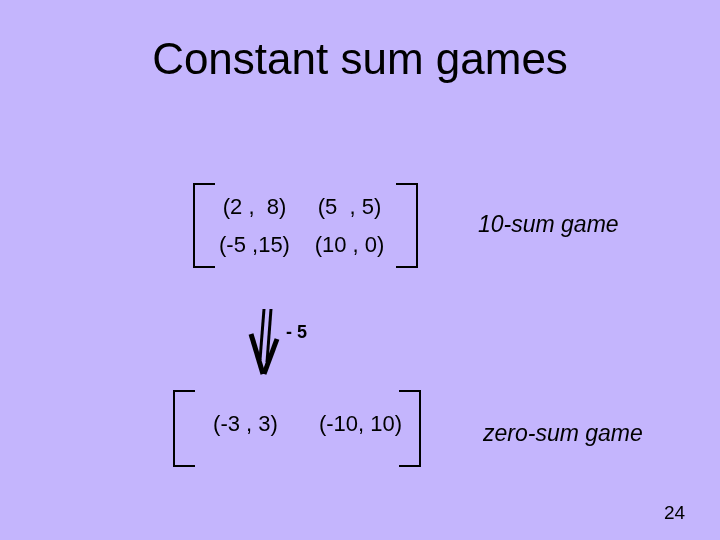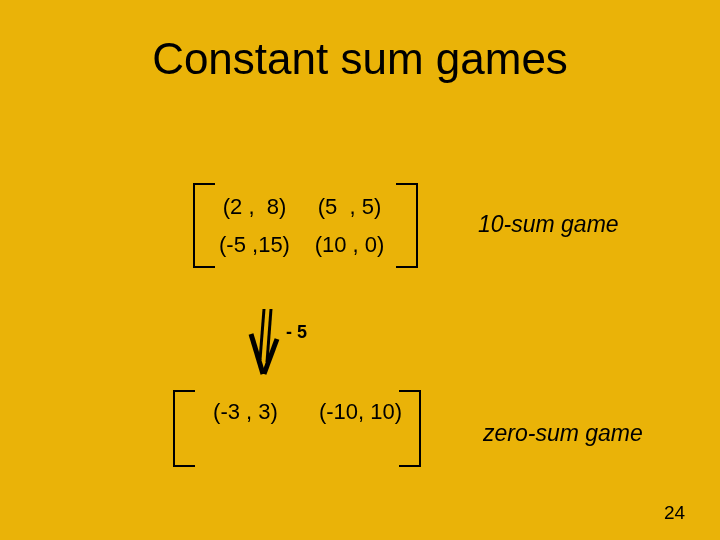--- a/index.html
+++ b/index.html
@@ -4,21 +4,21 @@
 <style>
   html, body {
     margin: 0;
     padding: 0;
     background: #ffffff;
   }
   .slide {
     position: relative;
     width: 720px;
     height: 540px;
-    background: #eab308;
+    background: #c4b5fd;
     font-family: "Liberation Sans", sans-serif;
     color: #000000;
     overflow: hidden;
   }
   .title {
     position: absolute;
     top: 34px;
     left: 0;
     width: 720px;
     margin: 0;
@@ -70,21 +70,21 @@
     padding-left: 14px;
     grid-template-columns: 95px 95px;
   }
   .matrix-bottom {
     left: 173px;
     top: 390px;
     width: 248px;
     height: 77px;
   }
   .matrix-bottom .cells {
-    top: 3px;
+    top: 15px;
     padding-left: 20px;
     grid-template-columns: 105px 105px;
     column-gap: 10px;
   }
   .side-label {
     position: absolute;
     font-style: italic;
     font-size: 23px;
     white-space: nowrap;
   }

